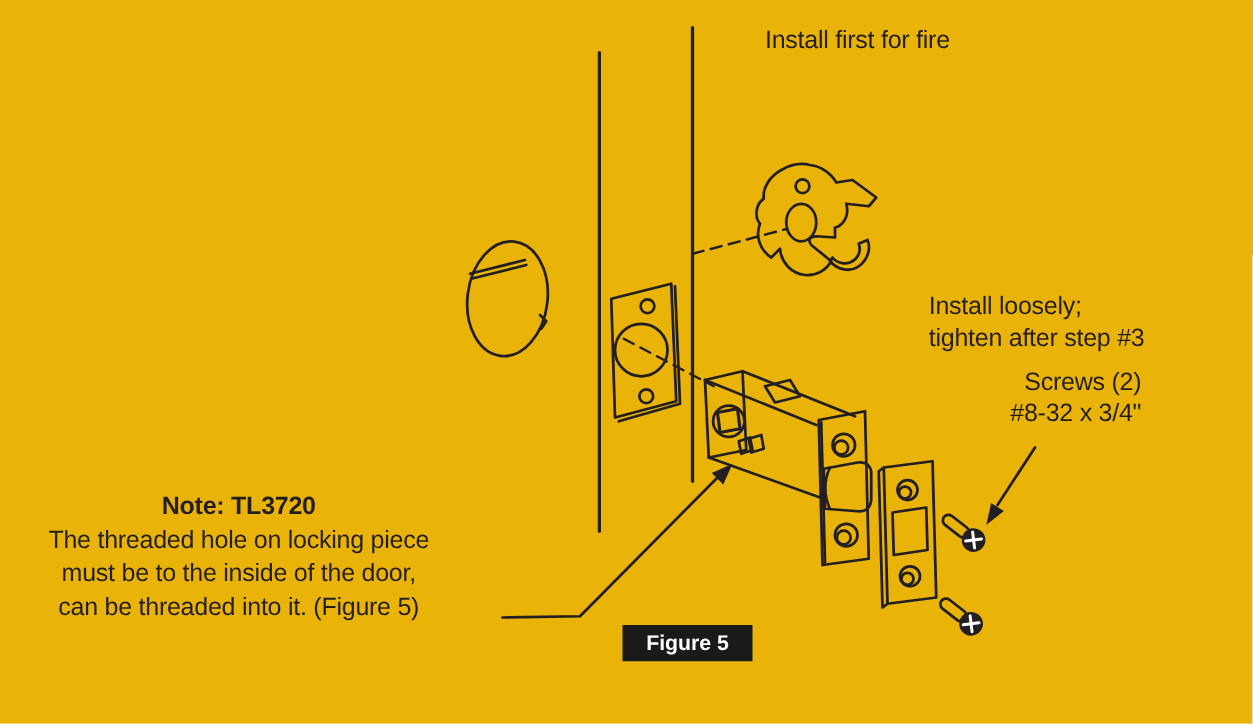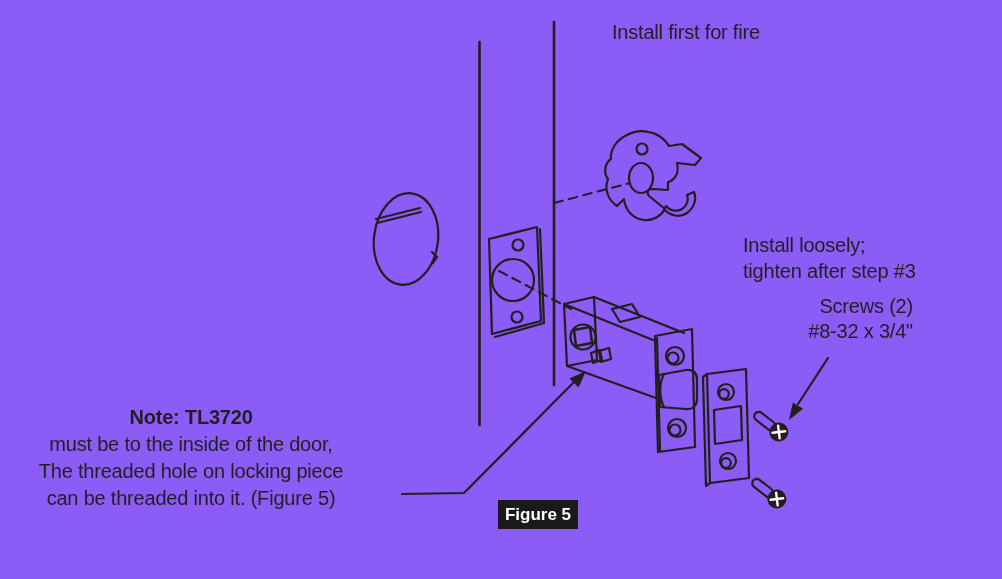--- a/index.html
+++ b/index.html
@@ -1,29 +1,29 @@
 <!DOCTYPE html>
 <html><head>
 <meta charset="utf-8">
 <style>
   html,body { margin:0; padding:0; background:#ffffff; }
   .canvas {
-    position:relative; width:1002px; height:579px; background:#8b5cf6;
+    position:relative; width:1002px; height:579px; background:#eab308;
     color:#231f20; font-family:"Liberation Sans", sans-serif; overflow:hidden;
   }
   .canvas svg.lineart { position:absolute; left:0; top:0; }
   .ann { position:absolute; font-size:20px; line-height:28px; letter-spacing:-0.2px; color:#231f20; }
   .ann span { display:block; }
   .ann-fire-rated   { left:612px; top:18px; text-align:left; }
   .ann-install-loosely { left:743px; top:232px; width:242px; text-align:left; line-height:26px; }
   .ann-screws       { left:745px; top:294px; width:168px; text-align:right; line-height:25px; }
-  .ann-note         { left:8px;  top:404px; width:366px; text-align:center; line-height:27px; }
+  .ann-note         { left:8px;  top:392px; width:366px; text-align:center; line-height:27px; }
   .ann-note .note-title { font-weight:bold; }
   .figure-label {
-    position:absolute; left:498px; top:500px; width:80px; height:29px;
+    position:absolute; left:498px; top:500px; width:104px; height:29px;
     background:#1a1a1a; color:#ffffff; font-weight:bold; font-size:17px;
     text-align:center; line-height:29px; letter-spacing:0;
   }
 </style>
 </head>
 <body>
 
 <div class="canvas">
 
   <svg class="lineart" width="1002" height="579" viewBox="0 0 1002 579" fill="none" stroke="#231f20" stroke-width="2.2" stroke-linecap="round" stroke-linejoin="round">
@@ -135,20 +135,20 @@
     <span>tighten after step #3</span>
   </div>
 
   <div class="ann ann-screws">
     <span>Screws (2)</span>
     <span>#8-32 x 3/4"</span>
   </div>
 
   <div class="ann ann-note">
     <span class="note-title">Note: TL3720</span>
+    <span>The threaded hole on locking piece</span>
     <span>must be to the inside of the door,</span>
-    <span>The threaded hole on locking piece</span>
     <span>can be threaded into it. (Figure 5)</span>
   </div>
 
   <div class="figure-label">Figure 5</div>
 
 </div>
 
 </body></html>

